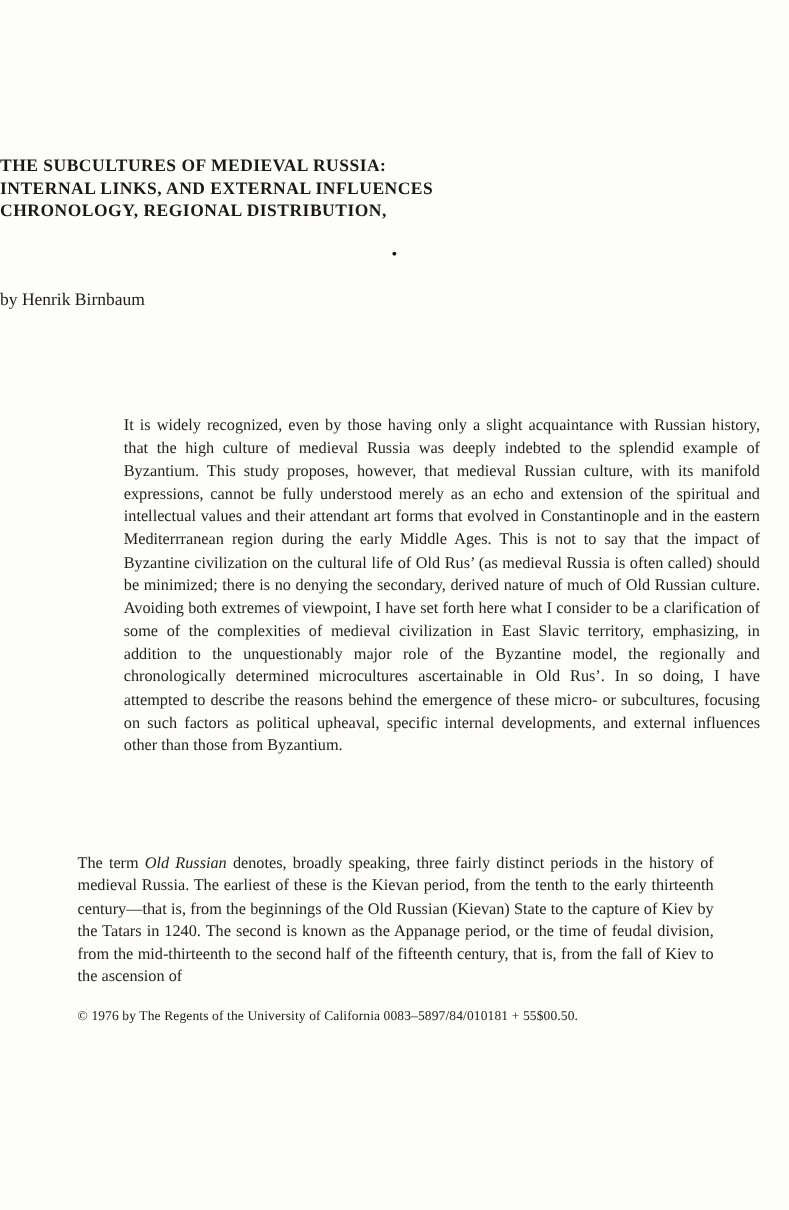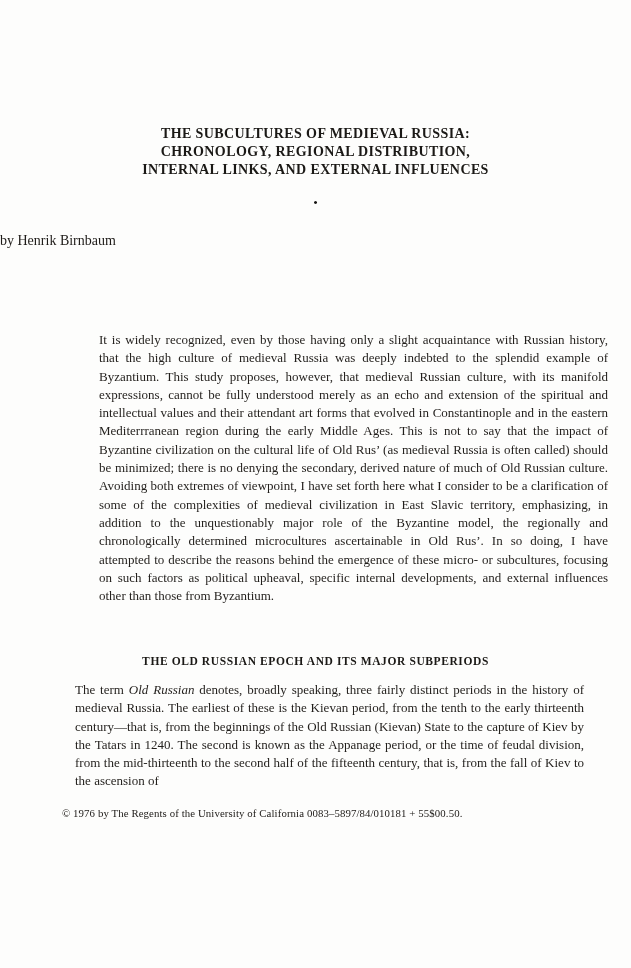--- a/index.html
+++ b/index.html
@@ -15,21 +15,20 @@
     background: #fdfdfc;
     color: #201d1b;
     font-family: "Liberation Serif", "DejaVu Serif", serif;
     overflow: hidden;
   }
   .title-block {
     position: absolute;
     top: 125px;
     left: 0;
     right: 0;
-    text-align: center;
     font-weight: bold;
     font-size: 14px;
     line-height: 17.8px;
     letter-spacing: 0.4px;
     color: #1b1916;
   }
   .ornament {
     position: absolute;
     top: 196px;
     left: 0;
@@ -52,21 +51,21 @@
     position: absolute;
     left: 62px;
     width: 509px;
     margin: 0;
     font-size: 13px;
     line-height: 18.3px;
     text-align: justify;
     color: #211e1b;
   }
   .para1 { top: 331px; margin-left: 37px; }
-  .para2 { top: 681px; margin-left: 13px; }
+  .para2 { top: 681px; }
   .section-heading {
     position: absolute;
     top: 655px;
     left: 0;
     right: 0;
     margin: 0;
     text-align: center;
     font-size: 11.5px;
     font-weight: bold;
     letter-spacing: 0.6px;
@@ -83,29 +82,28 @@
   }
   em { font-style: italic; }
 </style>
 </head>
 <body>
 
 <div class="page">
 
   <header class="title-block">
     <div class="title-line">THE SUBCULTURES OF MEDIEVAL RUSSIA:</div>
+    <div class="title-line">INTERNAL LINKS, AND EXTERNAL INFLUENCES</div>
     <div class="title-line">CHRONOLOGY, REGIONAL DISTRIBUTION,</div>
-    <div class="title-line">INTERNAL LINKS, AND EXTERNAL INFLUENCES</div>
   </header>
 
   <div class="ornament">•</div>
 
   <div class="byline">by Henrik Birnbaum</div>
 
   <p class="body-text para1">It is widely recognized, even by those having only a slight acquaintance with Russian history, that the high culture of medieval Russia was deeply indebted to the splendid example of Byzantium. This study proposes, however, that medieval Russian culture, with its manifold expressions, cannot be fully understood merely as an echo and extension of the spiritual and intellectual values and their attendant art forms that evolved in Constantinople and in the eastern Mediterrranean region during the early Middle Ages. This is not to say that the impact of Byzantine civilization on the cultural life of Old Rus’ (as medieval Russia is often called) should be minimized; there is no denying the secondary, derived nature of much of Old Russian culture. Avoiding both extremes of viewpoint, I have set forth here what I consider to be a clarification of some of the complexities of medieval civilization in East Slavic territory, emphasizing, in addition to the unquestionably major role of the Byzantine model, the regionally and chronologically determined microcultures ascertainable in Old Rus’. In so doing, I have attempted to describe the reasons behind the emergence of these micro- or subcultures, focusing on such factors as political upheaval, specific internal developments, and external influences other than those from Byzantium.</p>
 
-  <h2 class="section-heading">THE OLD RUSSIAN EPOCH AND ITS MAJOR SUBPERIODS</h2>
 
   <p class="body-text para2"><span>The term </span><em>Old Russian</em><span> denotes, broadly speaking, three fairly distinct periods in the history of medieval Russia. The earliest of these is the Kievan period, from the tenth to the early thirteenth century—that is, from the beginnings of the Old Russian (Kievan) State to the capture of Kiev by the Tatars in 1240. The second is known as the Appanage period, or the time of feudal division, from the mid-thirteenth to the second half of the fifteenth century, that is, from the fall of Kiev to the ascension of</span></p>
 
   <footer class="copyright">© 1976 by The Regents of the University of California 0083–5897/84/010181 + 55$00.50.</footer>
 
 </div>
 
 </body></html>

